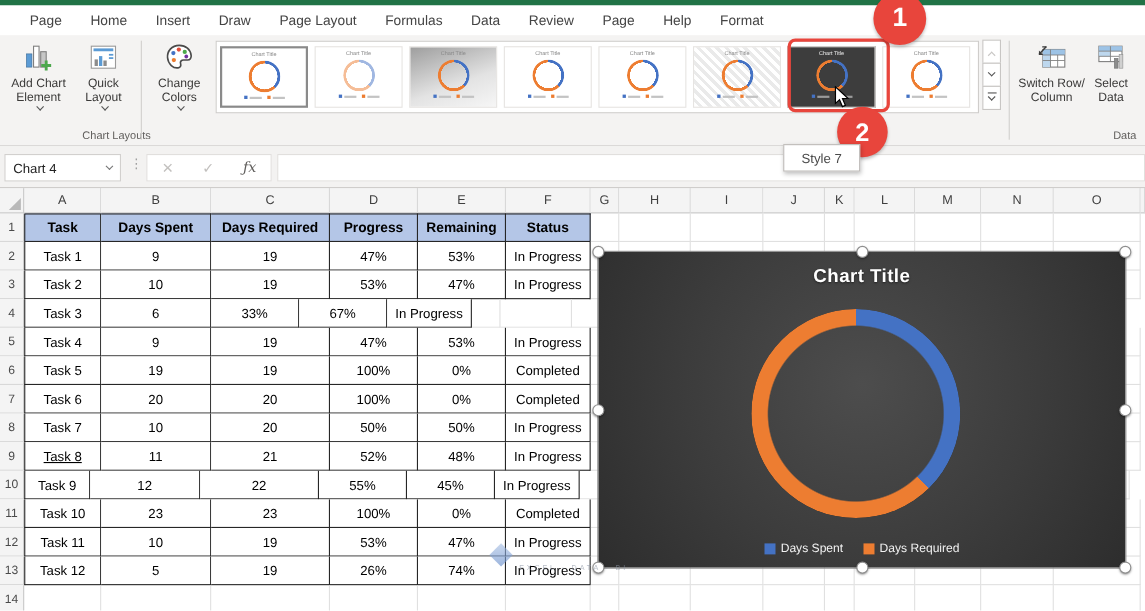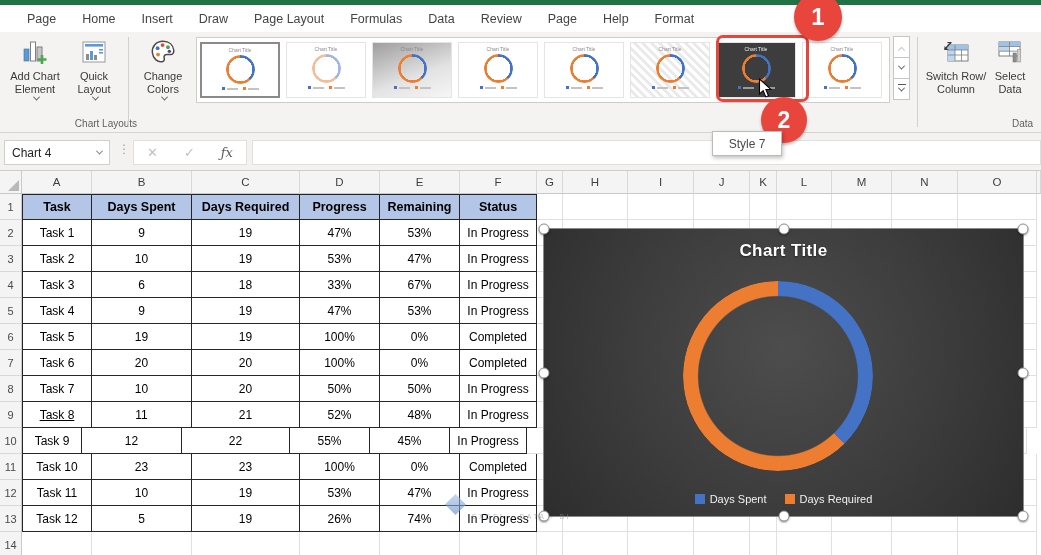--- a/index.html
+++ b/index.html
@@ -442,21 +442,20 @@
       <div class="g-cell" style="width: 27px;"></div>
       <div class="g-cell" style="width: 55px;"></div>
       <div class="g-cell" style="width: 60px;"></div>
       <div class="g-cell" style="width: 66px;"></div>
       <div class="g-cell" style="width: 79px;"></div>
     </div>
     <div class="grow">
       <div class="row-h">4</div>
       <div class="t-cell first" style="width: 70px;">Task 3</div>
       <div class="t-cell" style="width: 100px;">6</div>
-      <div class="t-cell" style="width: 108px;">18</div>
       <div class="t-cell" style="width: 80px;">33%</div>
       <div class="t-cell" style="width: 80px;">67%</div>
       <div class="t-cell" style="width: 77px;">In Progress</div>
       <div class="g-cell" style="width: 26px;"></div>
       <div class="g-cell" style="width: 65px;"></div>
       <div class="g-cell" style="width: 66px;"></div>
       <div class="g-cell" style="width: 56px;"></div>
       <div class="g-cell" style="width: 27px;"></div>
       <div class="g-cell" style="width: 55px;"></div>
       <div class="g-cell" style="width: 60px;"></div>

